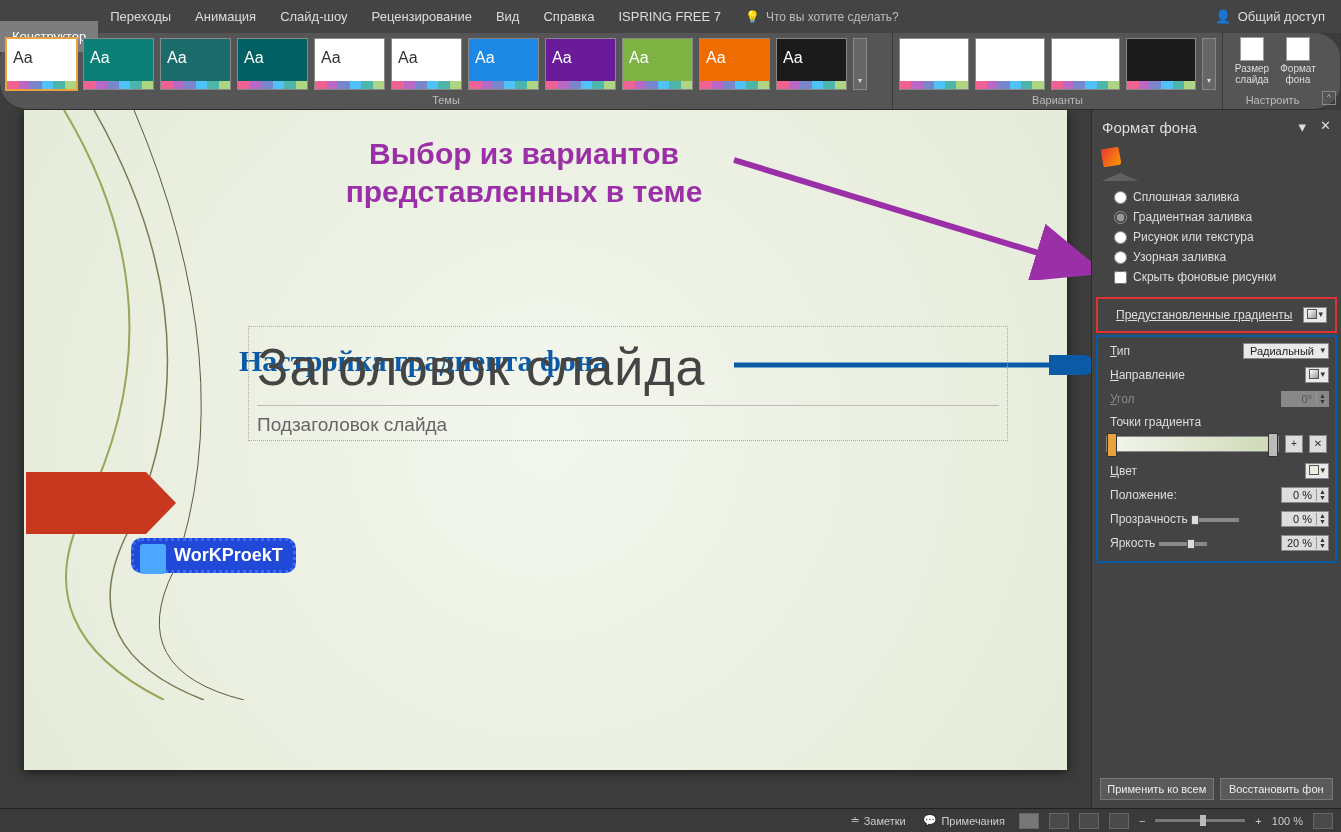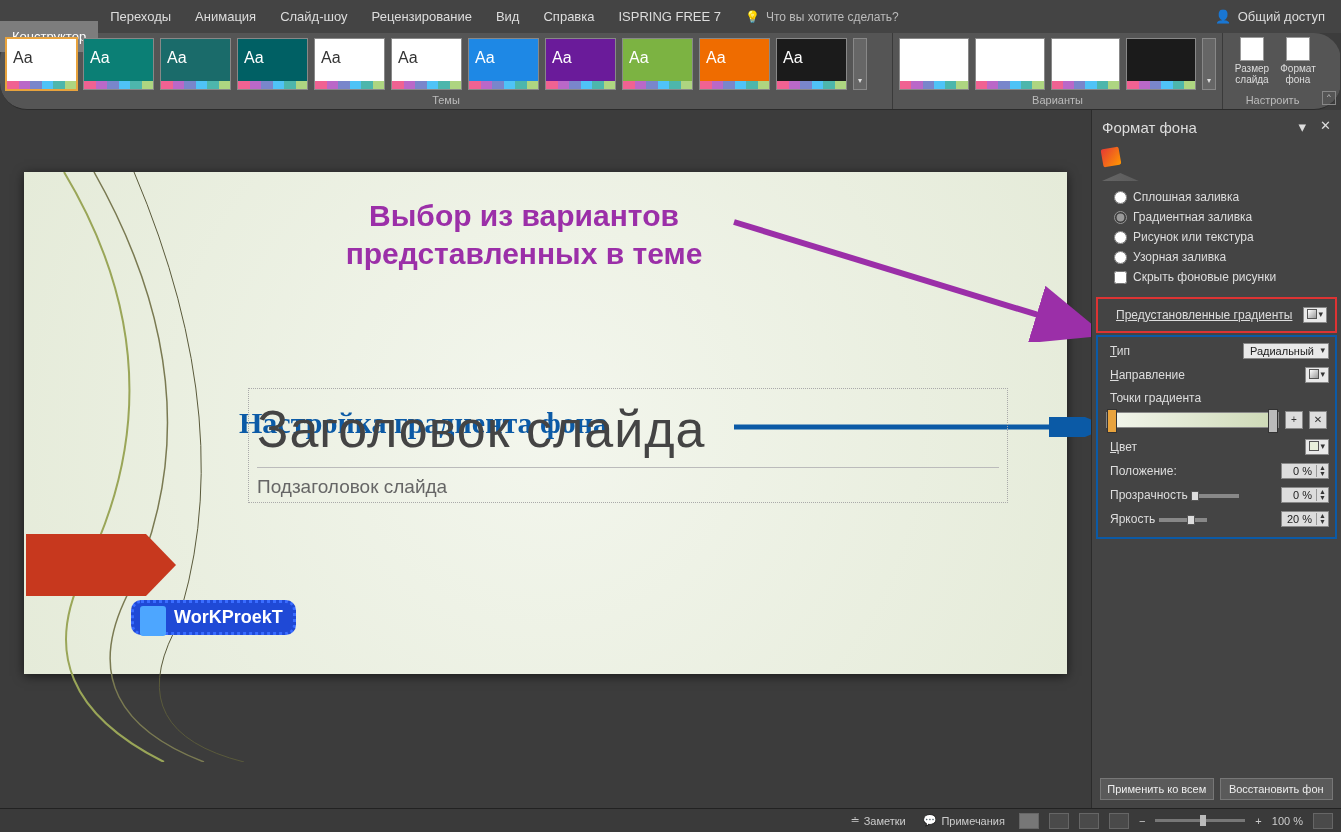--- a/index.html
+++ b/index.html
@@ -36,21 +36,21 @@
 .theme-thumb .stripe span:nth-child(6){background:#aed581;}
 .more-btn { width:14px; height:52px; background:#666; border:1px solid #888; display:flex; align-items:flex-end; justify-content:center; font-size:8px; color:#ddd; padding-bottom:4px; }
 
 .variants-row .theme-thumb { width:71px; }
 .customize { display:flex; gap:4px; padding:4px 8px 0; }
 .cust-btn { width:42px; text-align:center; font-size:10px; color:#ddd; }
 .cust-btn .icn { width:24px; height:24px; margin:0 auto 2px; border:1px solid #999; background:#fff; }
 .expand-corner { align-self:flex-end; width:14px; height:14px; border:1px solid #888; margin:0 4px 4px 0; font-size:8px; text-align:center; }
 
 .workspace { position:absolute; top:110px; left:0; right:250px; bottom:24px; display:flex; align-items:flex-start; justify-content:center; overflow:hidden; }
-.slide { width:1043px; height:502px; background:radial-gradient(circle at 50% 50%, #f3f6ed 0%, #e5ebd9 100%); box-shadow:0 2px 10px rgba(0,0,0,0.6); position:relative; margin-top:62px; }
+.slide { width:1043px; height:660px; background:radial-gradient(circle at 50% 50%, #f3f6ed 0%, #e5ebd9 100%); box-shadow:0 2px 10px rgba(0,0,0,0.6); position:relative; }
 .slide .title-box { position:absolute; left:224px; top:216px; width:760px; border:1px dotted #aaa; padding:10px 8px 4px; }
 .slide .title-box .title { font-size:52px; font-weight:400; color:#444; letter-spacing:1px; font-family:"Segoe UI Light","Segoe UI",sans-serif; }
 .slide .title-box hr { border:none; border-top:1px solid #bbb; margin:8px 0; }
 .slide .title-box .sub { font-size:19px; color:#666; font-weight:300; }
 .slide .curve { position:absolute; left:0; top:0; width:300px; height:590px; pointer-events:none; }
 .annotation { position:absolute; font-family:Georgia,serif; font-weight:bold; font-size:30px; line-height:1.25; }
 .anno1 { color:#9b2fa8; top:25px; left:290px; text-align:center; width:420px; }
 .anno2 { color:#0b5aa6; top:232px; left:215px; }
 .arrow1 { position:absolute; top:40px; left:700px; width:380px; height:130px; }
 .arrow2 { position:absolute; top:245px; left:705px; width:380px; height:20px; }
@@ -391,20 +391,30 @@
 
   <div class="box-blue">
     <div class="ctrl-row">
       <span class="lbl"><u>Т</u>ип</span>
       <div class="dd">Радиальный</div>
     </div>
     <div class="ctrl-row">
       <span class="lbl"><u>Н</u>аправление</span>
       <div class="dd sq"><span class="sw"></span></div>
     </div>
+    <div class="ctrl-row">
+      <span class="lbl dis"><u>У</u>гол</span>
+      <div class="spin dis">
+          <span class="val">0°</span>
+          <span class="arrows">
+            <span>▲</span>
+            <span>▼</span>
+          </span>
+        </div>
+    </div>
     <div style="padding:4px 8px 0 10px">Точки градиента</div>
     <div class="grad-slider">
       <div class="grad-track">
         <div class="stop s1"></div>
         <div class="stop s2"></div>
       </div>
       <div class="gbtn">+</div>
       <div class="gbtn">✕</div>
     </div>
     <div class="ctrl-row">

